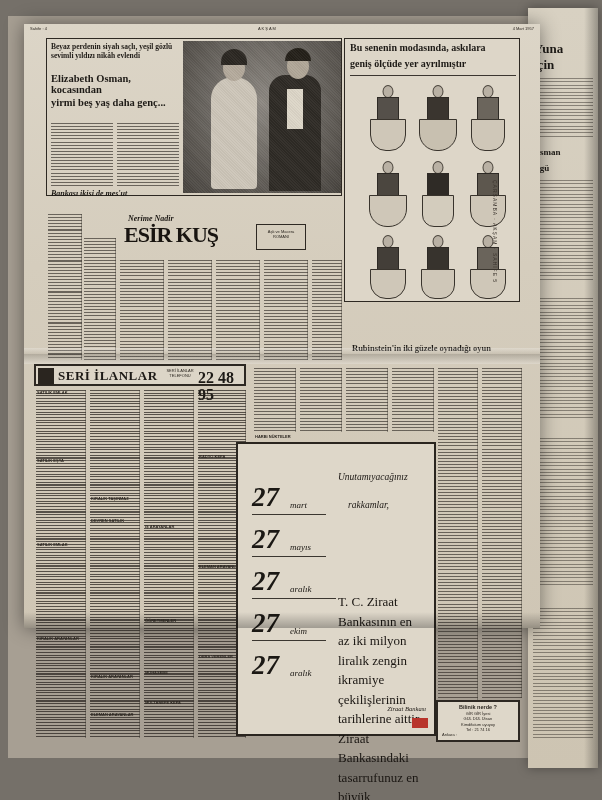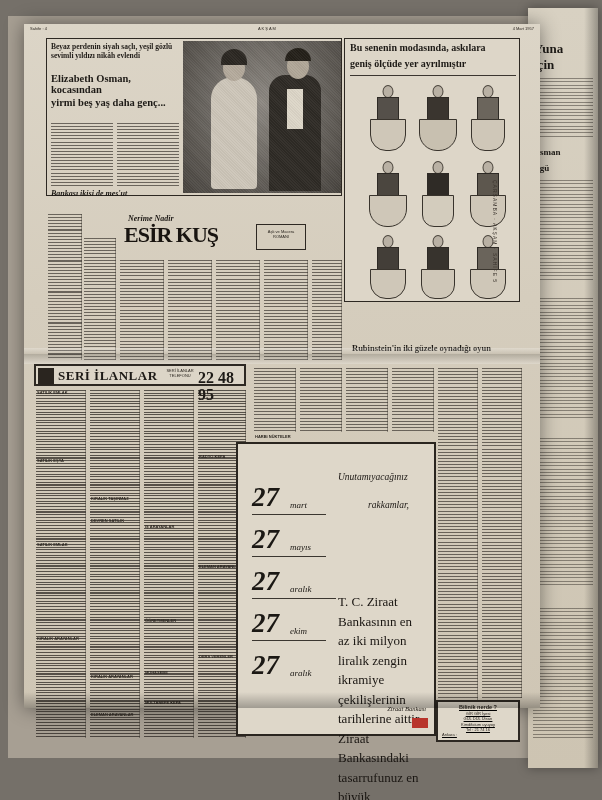--- a/index.html
+++ b/index.html
@@ -1,21 +1,21 @@
 <!DOCTYPE html>
 <html><head>
 <meta charset="utf-8">
 <style>
   html,body{margin:0;padding:0;background:#6e6a66;}
   body{font-family:"Liberation Serif",serif;}
   #page{position:relative;width:602px;height:800px;overflow:hidden;background:#757069;}
 
   
   .sheet{position:absolute;background:#d9d2c4;}
-  .sheet.main{left:24px;top:24px;width:516px;height:684px;
+  .sheet.main{left:24px;top:24px;width:516px;height:604px;
       box-shadow:0 0 18px rgba(0,0,0,.45);
       background:linear-gradient(180deg,#dcd5c7 0%, #d5cdbd 40%, #cfc6b5 100%);}
   .sheet.rightcol{left:528px;top:8px;width:70px;height:760px;
       background:linear-gradient(180deg,#d8d1c2,#cdc4b2);
       box-shadow:0 0 10px rgba(0,0,0,.35);}
   .sheet.undersheet{left:8px;top:16px;width:540px;height:742px;background:#cfc7b6;opacity:.55;}
 
   .fold{position:absolute;left:24px;top:352px;width:516px;height:10px;
       background:linear-gradient(180deg,rgba(0,0,0,.16),rgba(255,255,255,.22));}
   .fold2{position:absolute;left:24px;top:345px;width:516px;height:6px;
@@ -60,21 +60,21 @@
       background:#cfc7b8;border:1px solid #39342d;}
 
   
   .num27{font-family:"Liberation Serif",serif;font-weight:bold;font-style:italic;
       font-size:27px;color:#1b1814;line-height:1;}
   .adword{font-size:9px;font-style:italic;color:#1b1814;font-family:"Liberation Serif",serif;}
   .adbox{position:absolute;border:2px solid #2a251f;background:#ded7c9;}
   .xtiny{font-size:4px;color:#2a251f;font-family:"Liberation Sans",sans-serif;line-height:1.3;}
 
   .boxed{border:1px solid #2d2822;}
-  .dblbox{border:2px solid #2d2822;text-decoration:underline;}
+  .dblbox{border:2px solid #2d2822;}
 
   .shadow-right{position:absolute;right:0;top:0;width:14px;height:100%;
       background:linear-gradient(90deg,rgba(0,0,0,0),rgba(0,0,0,.30));}
   .shadow-bottom{position:absolute;left:0;bottom:0;width:100%;height:16px;
       background:linear-gradient(180deg,rgba(0,0,0,0),rgba(0,0,0,.28));}
 </style>
 </head>
 <body>
 
 <div id="page">
@@ -258,21 +258,21 @@
       <div class="rule" style="left:14px;top:154px;width:84px;height:1px;"></div>
 
       <div style="position:absolute;left:14px;top:166px;" class="num27">27</div>
       <div style="position:absolute;left:52px;top:182px;" class="adword">ekim</div>
       <div class="rule" style="left:14px;top:196px;width:74px;height:1px;"></div>
 
       <div style="position:absolute;left:14px;top:208px;" class="num27">27</div>
       <div style="position:absolute;left:52px;top:224px;" class="adword">aralık</div>
 
       <div style="position:absolute;left:100px;top:28px;font-size:9.5px;font-style:italic;color:#1a1612;">Unutamıyacağınız</div>
-      <div style="position:absolute;left:110px;top:56px;font-size:9.5px;font-style:italic;color:#1a1612;margin-left:20px;">rakkamlar,</div>
+      <div style="position:absolute;left:110px;top:56px;font-size:9.5px;font-style:italic;color:#1a1612;">rakkamlar,</div>
 
       <div style="position:absolute;left:100px;top:148px;width:84px;font-size:13px;line-height:1.5;color:#1a1612;">T. C. Ziraat Bankasının en az iki milyon liralık zengin ikramiye çekilişlerinin tarihlerine aittir. Ziraat Bankasındaki tasarrufunuz en büyük şansınızdır.</div>
       <div style="position:absolute;right:8px;bottom:22px;font-size:6.5px;font-style:italic;color:#1a1612;">Ziraat Bankası</div>
       <div style="position:absolute;right:6px;bottom:6px;width:16px;height:10px;background:#b8342b;"></div>
     </div>
 
     <div class="blk dblbox" style="left:412px;top:676px;width:84px;height:42px;background:#ded7c9;">
       <div class="xtiny ctr" style="margin-top:2px;font-weight:bold;font-size:5.5px;">Bilinik nerde ?</div>
       <div class="xtiny ctr">GİR GİR İyesi</div>
       <div class="xtiny ctr">GÜL DÜL Ütsarı</div>

